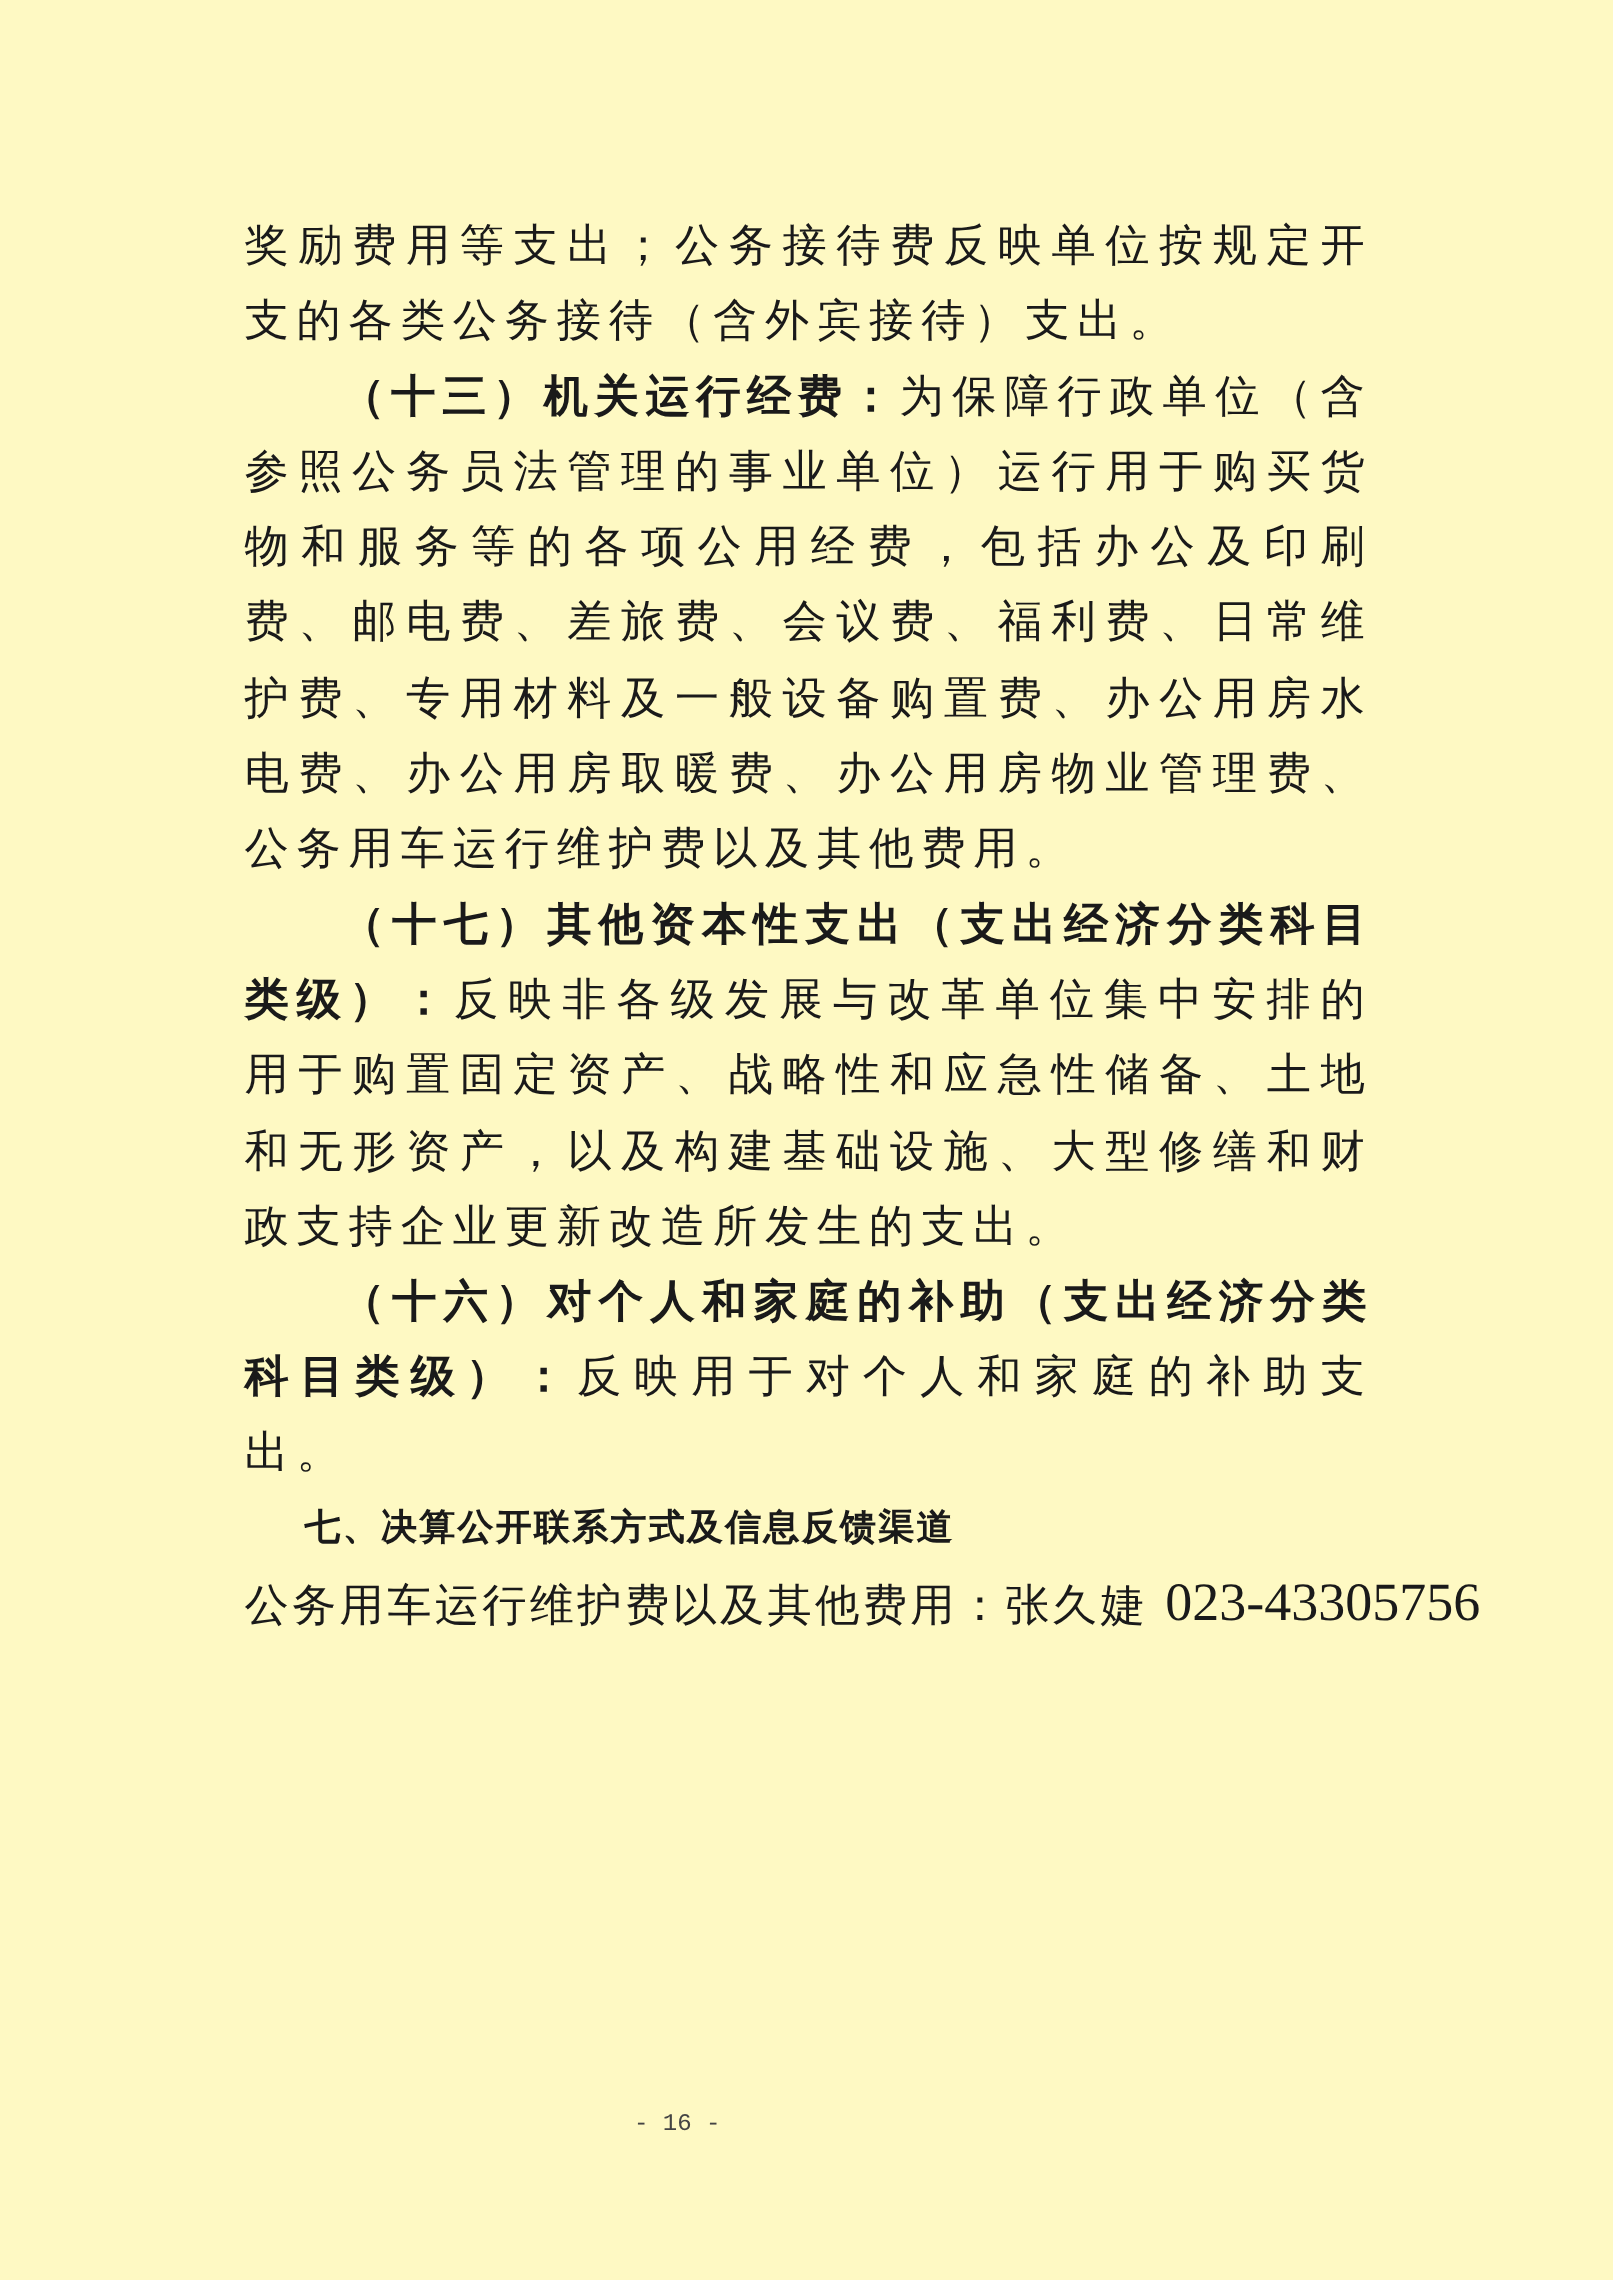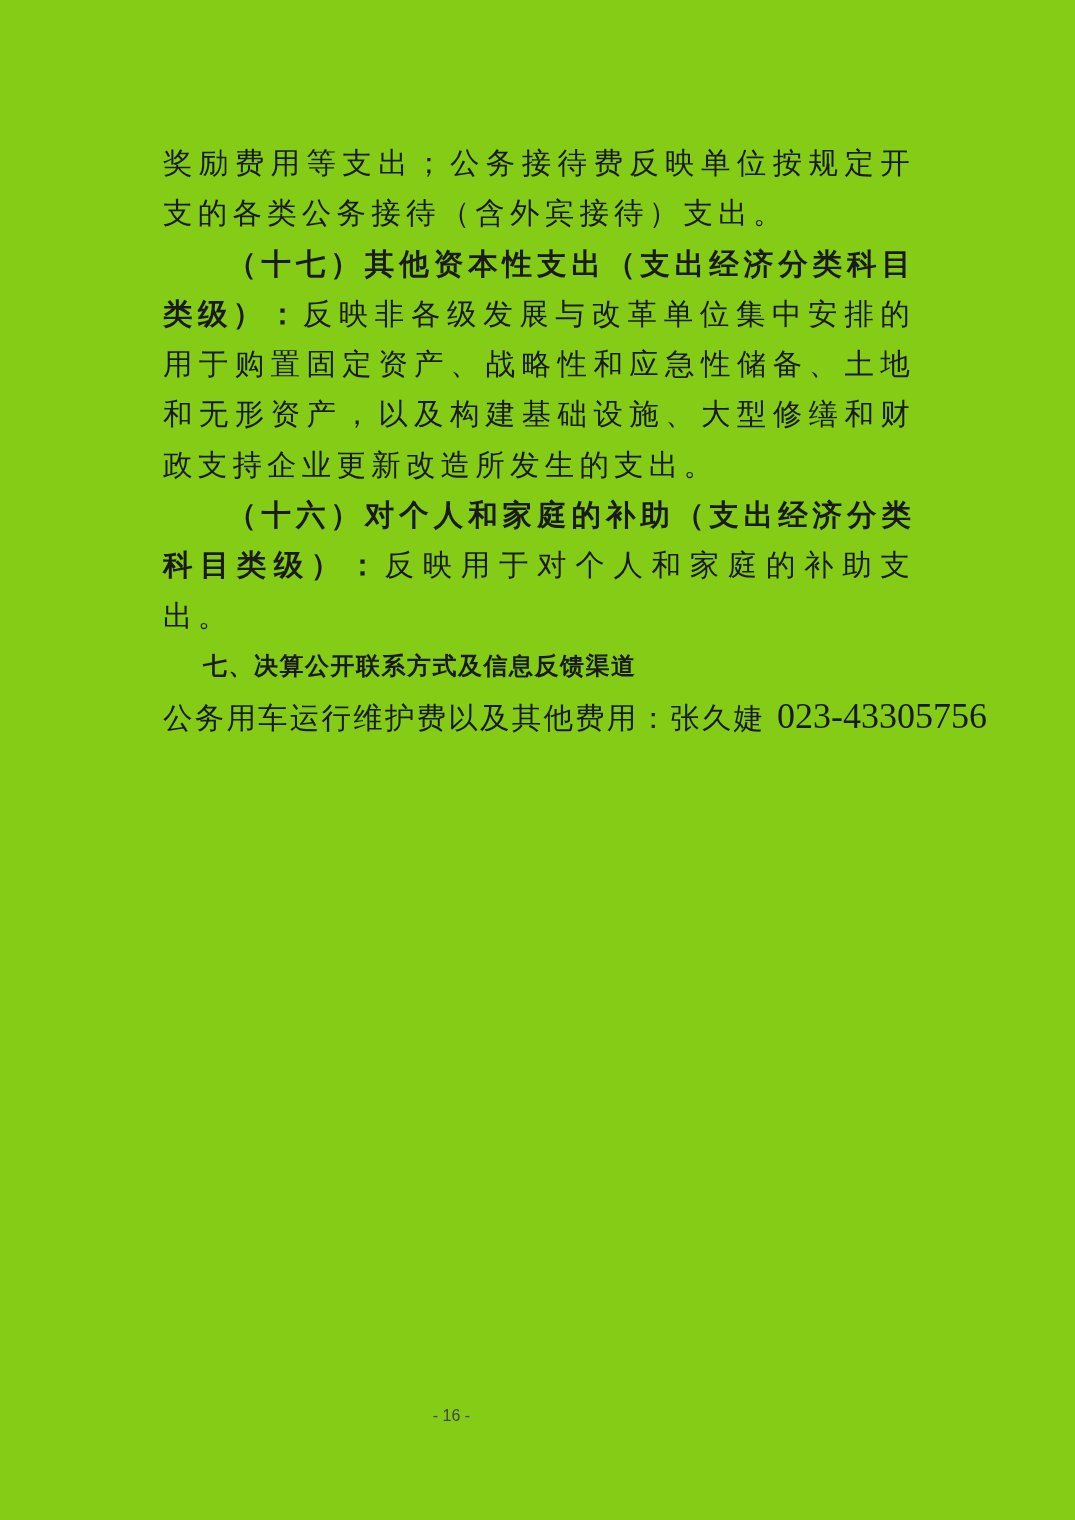--- a/index.html
+++ b/index.html
@@ -1,48 +1,49 @@
 <!DOCTYPE html>
 <html><head>
 <meta charset="utf-8">
 <style>
   html, body { margin: 0; padding: 0; background: #ffffff; }
   body { width: 1075px; height: 1520px; position: relative; overflow: hidden; }
   .page {
     position: absolute; left: 0; top: 0; width: 1075px; height: 1520px;
-    background: #84cc16; color: #1a1a1a;
+    background: #fef9c3; color: #1a1a1a;
     font-family: "DejaVu Serif", "Liberation Serif", serif;
   }
   .content {
     position: absolute; left: 163px; top: 138px; width: 752px;
     font-size: 29.5px; line-height: 50.3px; letter-spacing: 5.2px;
   }
   .para { margin: 0; text-align: justify; text-align-last: left; }
   .indent { text-indent: 64px; }
   .lbl { font-weight: bold; letter-spacing: 4px; }
   .heading {
     margin: 0; font-family: "DejaVu Sans", "Liberation Sans", sans-serif;
     font-weight: bold; font-size: 24px; letter-spacing: 1.5px; text-indent: 40px;
   }
   .contact { margin: 0; white-space: nowrap; letter-spacing: 2.2px; }
   .num { font-family: "Liberation Serif", serif; font-size: 36px; letter-spacing: 0; }
   .footer {
     position: absolute; left: 0; width: 903px; top: 1407px;
     text-align: center; font-size: 16px; color: #444;
-    font-family: Liberation Sans, sans-serif;
+    font-family: Liberation Mono, monospace;
   }
 </style>
 </head>
 <body>
 
 <div class="page">
   <div class="content">
 
     <p class="para">奖励费用等支出；公务接待费反映单位按规定开支的各类公务接待（含外宾接待）支出。</p>
 
+    <p class="para indent"><span class="lbl">（十三）机关运行经费：</span><span>为保障行政单位（含参照公务员法管理的事业单位）运行用于购买货物和服务等的各项公用经费，包括办公及印刷费、邮电费、差旅费、会议费、福利费、日常维护费、专用材料及一般设备购置费、办公用房水电费、办公用房取暖费、办公用房物业管理费、公务用车运行维护费以及其他费用。</span></p>
 
 
 
     <p class="para indent"><span class="lbl">（十七）其他资本性支出（支出经济分类科目类级）：</span><span>反映非各级发展与改革单位集中安排的用于购置固定资产、战略性和应急性储备、土地和无形资产，以及构建基础设施、大型修缮和财政支持企业更新改造所发生的支出。</span></p>
 
     <p class="para indent"><span class="lbl">（十六）对个人和家庭的补助（支出经济分类科目类级）：</span><span>反映用于对个人和家庭的补助支出。</span></p>
 
     <p class="heading">七、决算公开联系方式及信息反馈渠道</p>
 
     <p class="contact"><span>公务用车运行维护费以及其他费用：</span><span>张久婕</span> <span class="num">023-43305756</span></p>

